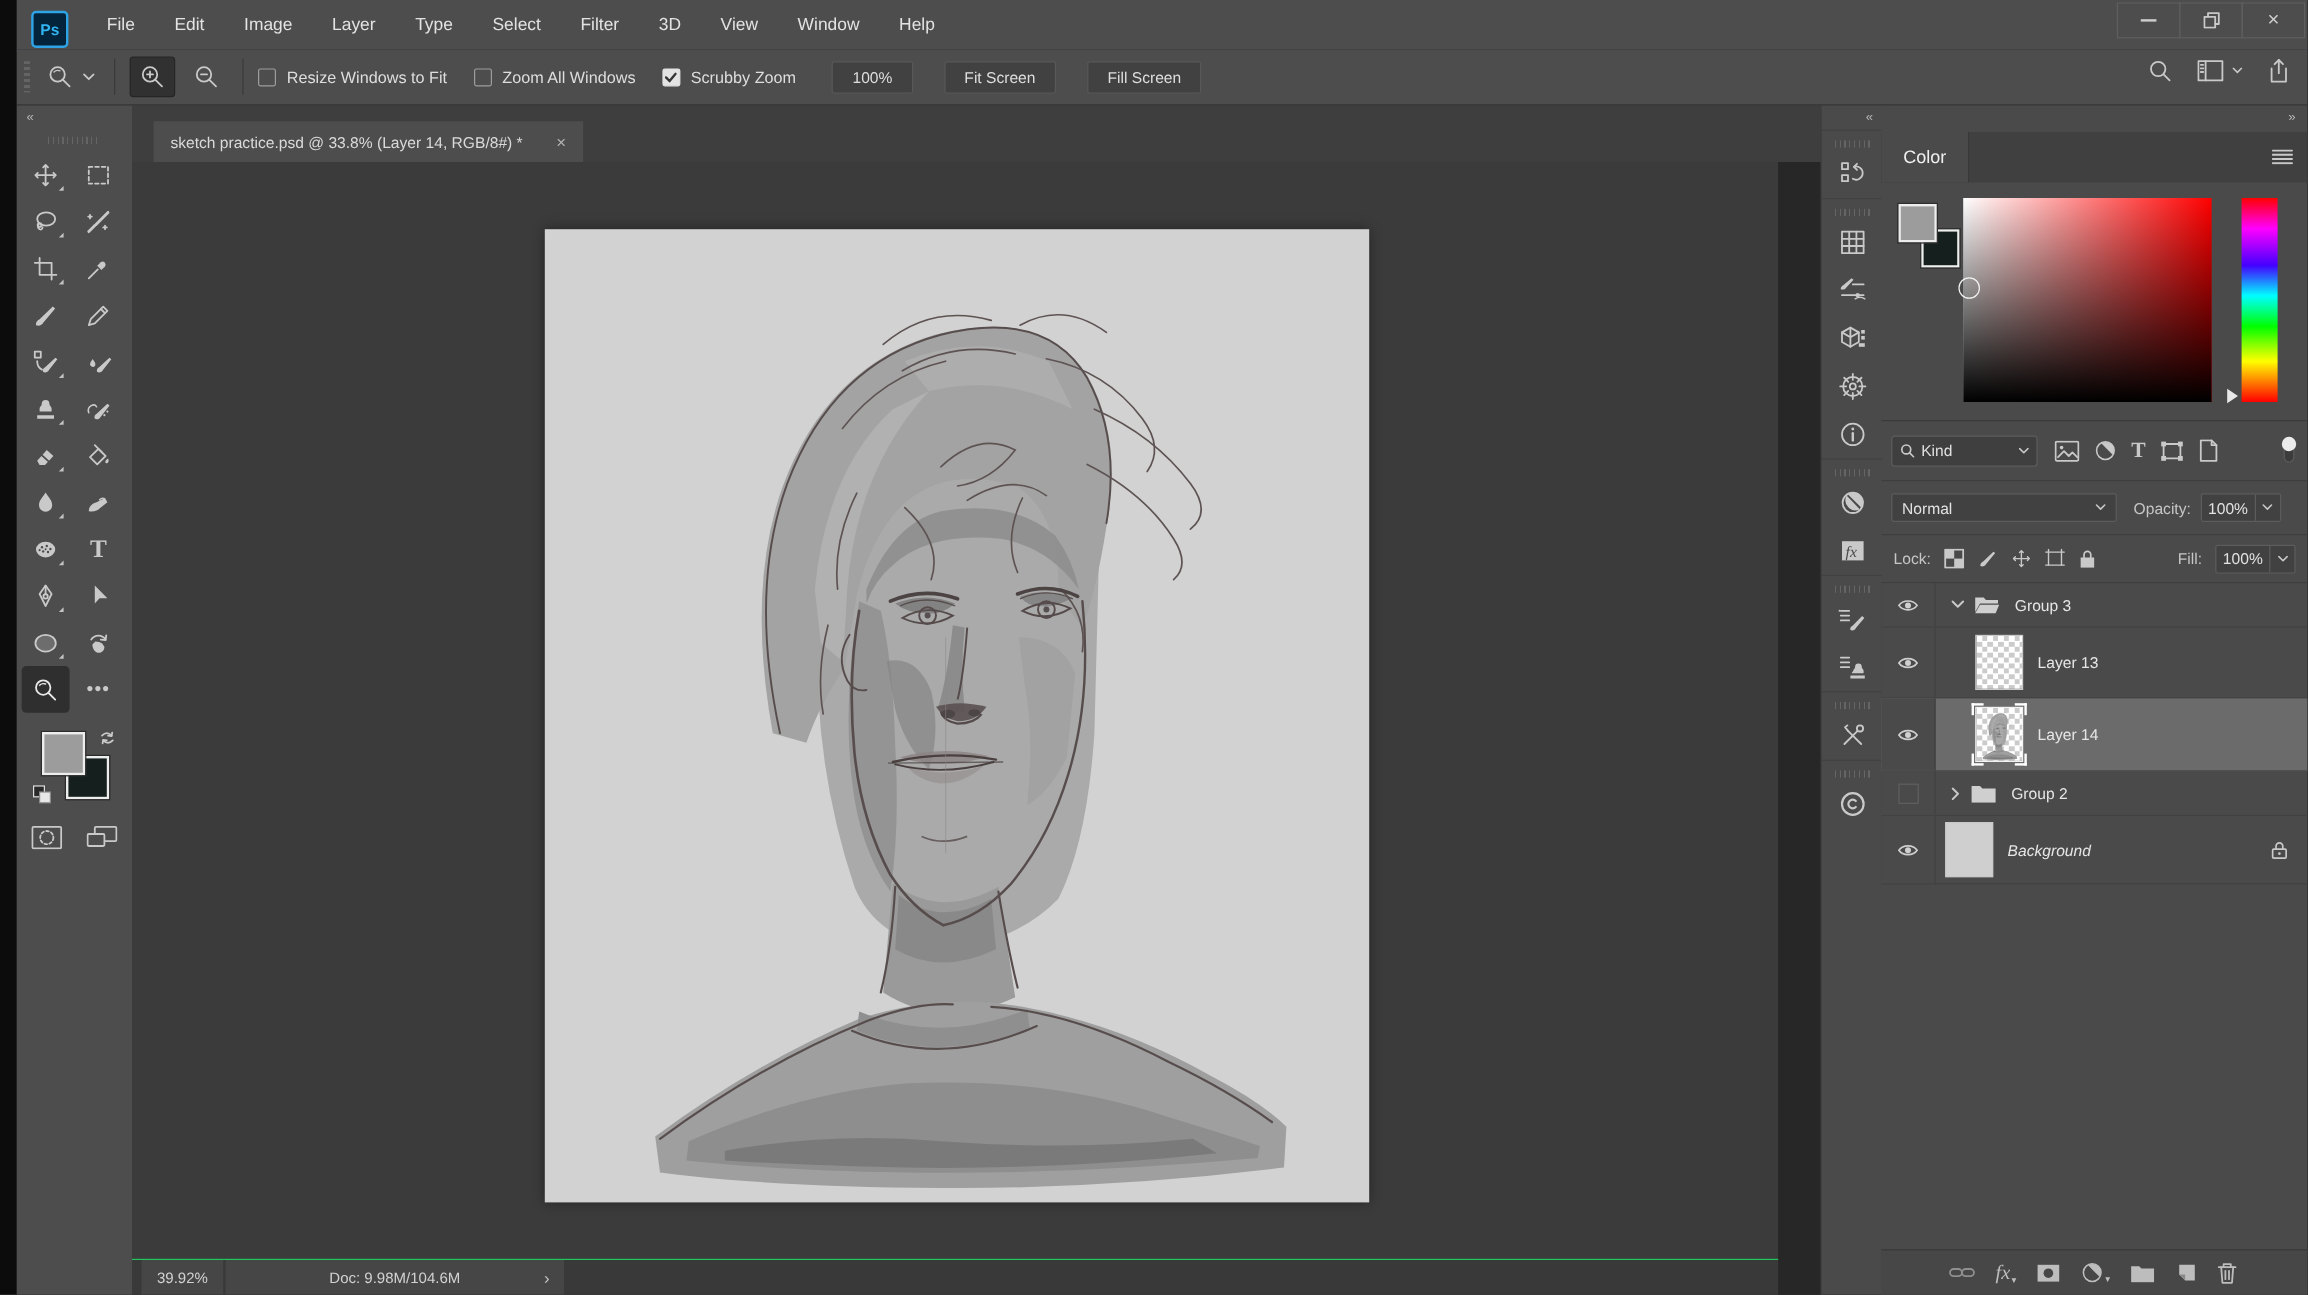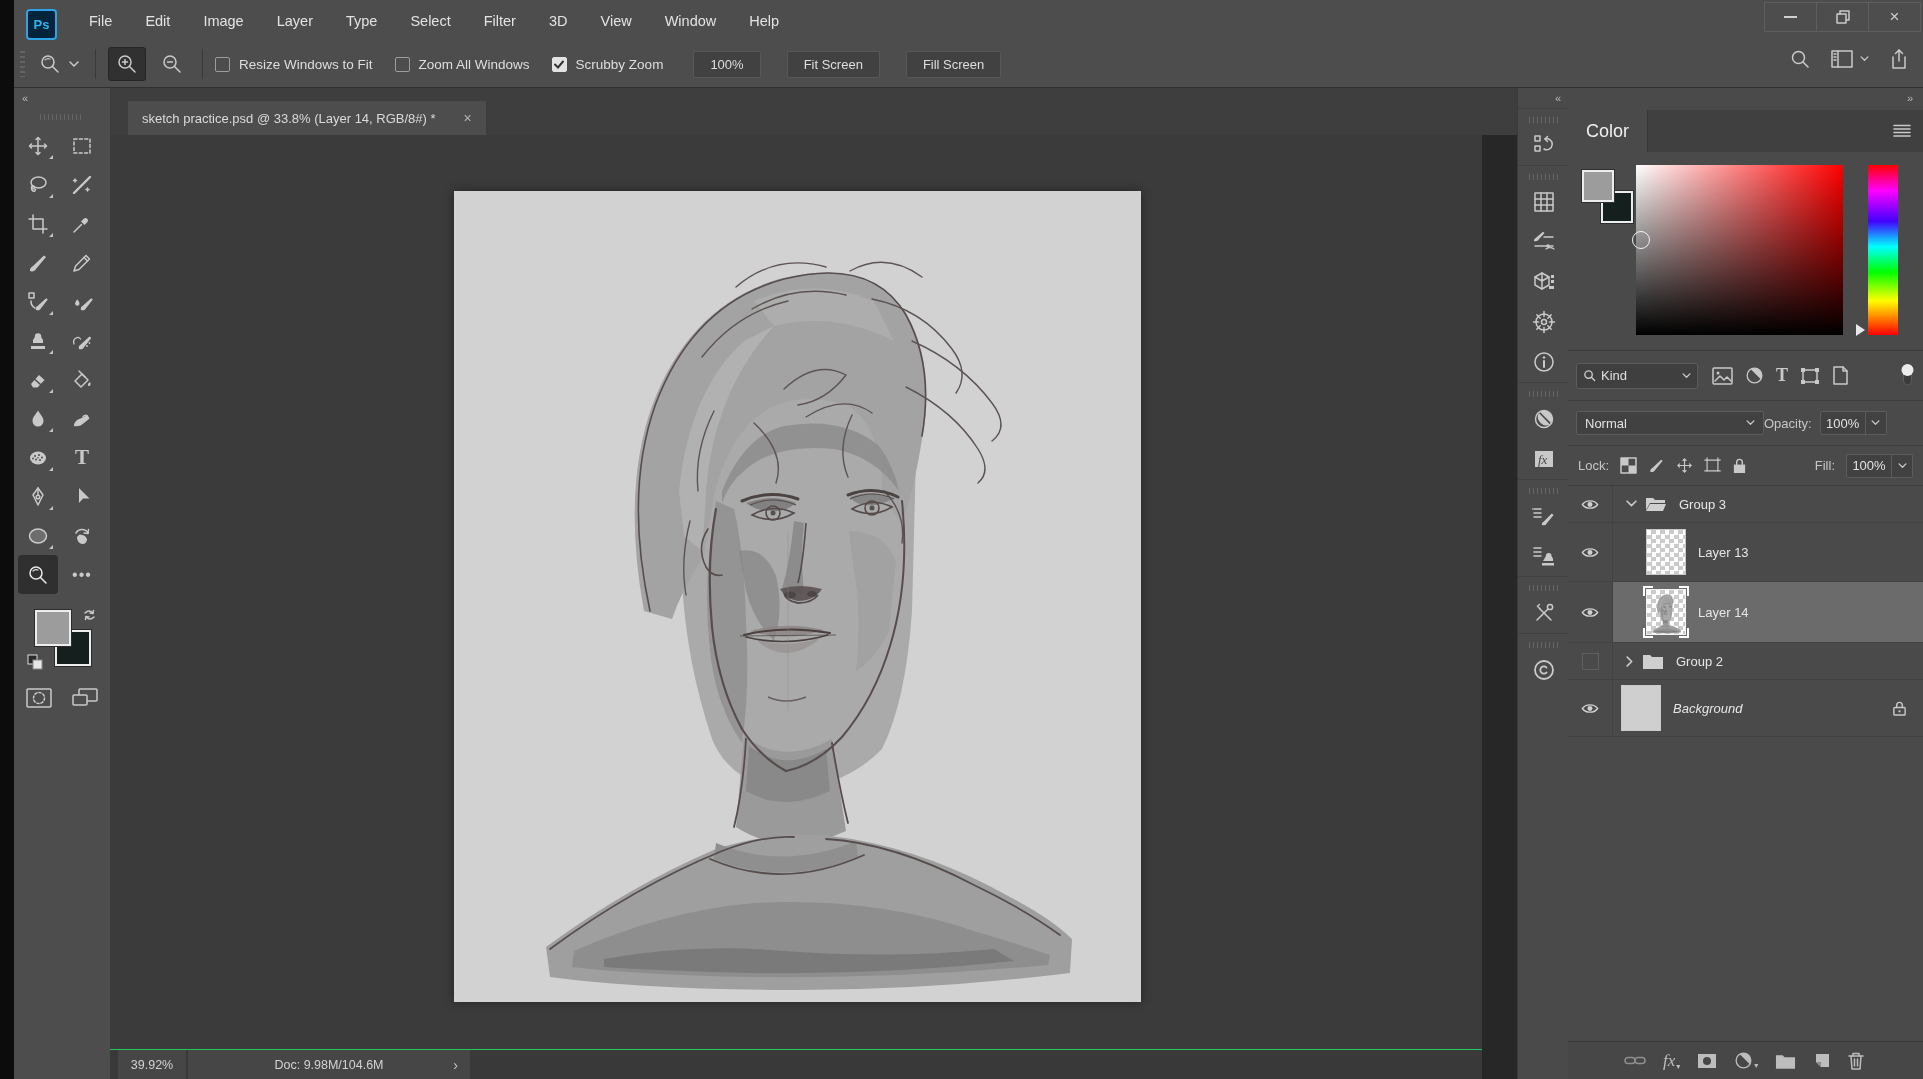--- a/index.html
+++ b/index.html
@@ -80,21 +80,21 @@
   .dock{left:1517px;top:88px;width:51px;bottom:0;background:#4a4a4a;border-left:1px solid #3a3a3a;}
   .dock .collapse-row{text-align:right;padding:4px 8px 0 0;}
   .dgroup{border-top:1px solid #414141;padding-top:2px;}
   .dgroup:first-of-type{border-top:none;}
   .dock-ic{width:51px;height:40px;display:flex;align-items:center;justify-content:center;}
 
   
   .panels{left:1568px;top:88px;right:0;bottom:0;background:#4a4a4a;}
   .panels-top{height:22px;text-align:right;padding:4px 10px 0 0;font-size:11px;color:#b8b8b8;box-sizing:border-box;}
   .ptabbar{height:42px;background:#404040;display:flex;align-items:flex-end;position:relative;}
-  .ptab{height:42px;display:flex;align-items:center;padding:0 18px;font-size:18px;color:#b5b5b5;
+  .ptab{height:42px;display:flex;align-items:center;padding:0 18px;font-size:15px;color:#b5b5b5;
         border-right:1px solid #383838;}
   .ptab.active{background:#4a4a4a;color:#f0f0f0;}
   .pmenu{position:absolute;right:12px;top:14px;}
   .color-body{position:relative;height:198px;border-bottom:1px solid #3a3a3a;}
   .cswatch{position:absolute;width:28px;height:28px;border:2px solid #ededed;outline:1px solid #2f2f2f;}
   .grad{position:absolute;left:68px;top:13px;width:207px;height:170px;
         background:linear-gradient(to top,#000,rgba(0,0,0,0)),linear-gradient(to right,#fff,#f00);}
   .grad-sel{position:absolute;left:-4px;top:66px;width:16px;height:16px;border:1.5px solid #f2f2f2;
             border-radius:50%;}
   .hue{position:absolute;left:300px;top:13px;width:30px;height:170px;
@@ -706,21 +706,21 @@
         </svg>
       </div>
 
       <div class="lrow blend-row">
         <div class="pselect blend-select">
           <span>Normal</span>
           <svg class="si chv" width="9" height="6" viewBox="0 0 10 7">
               <path d="M1 1 l4 4 4-4"></path>
             </svg>
         </div>
-        <span class="plabel" style="margin-left:0">Opacity:</span>
+        <span class="plabel" style="margin-left:14px">Opacity:</span>
         <div class="valbox" style="margin-left:8px">
           <span class="v">100%</span>
           <span class="c">
             <svg class="si" width="9" height="6" viewBox="0 0 10 7">
                 <path d="M1 1 l4 4 4-4"></path>
               </svg>
           </span>
         </div>
       </div>
 

